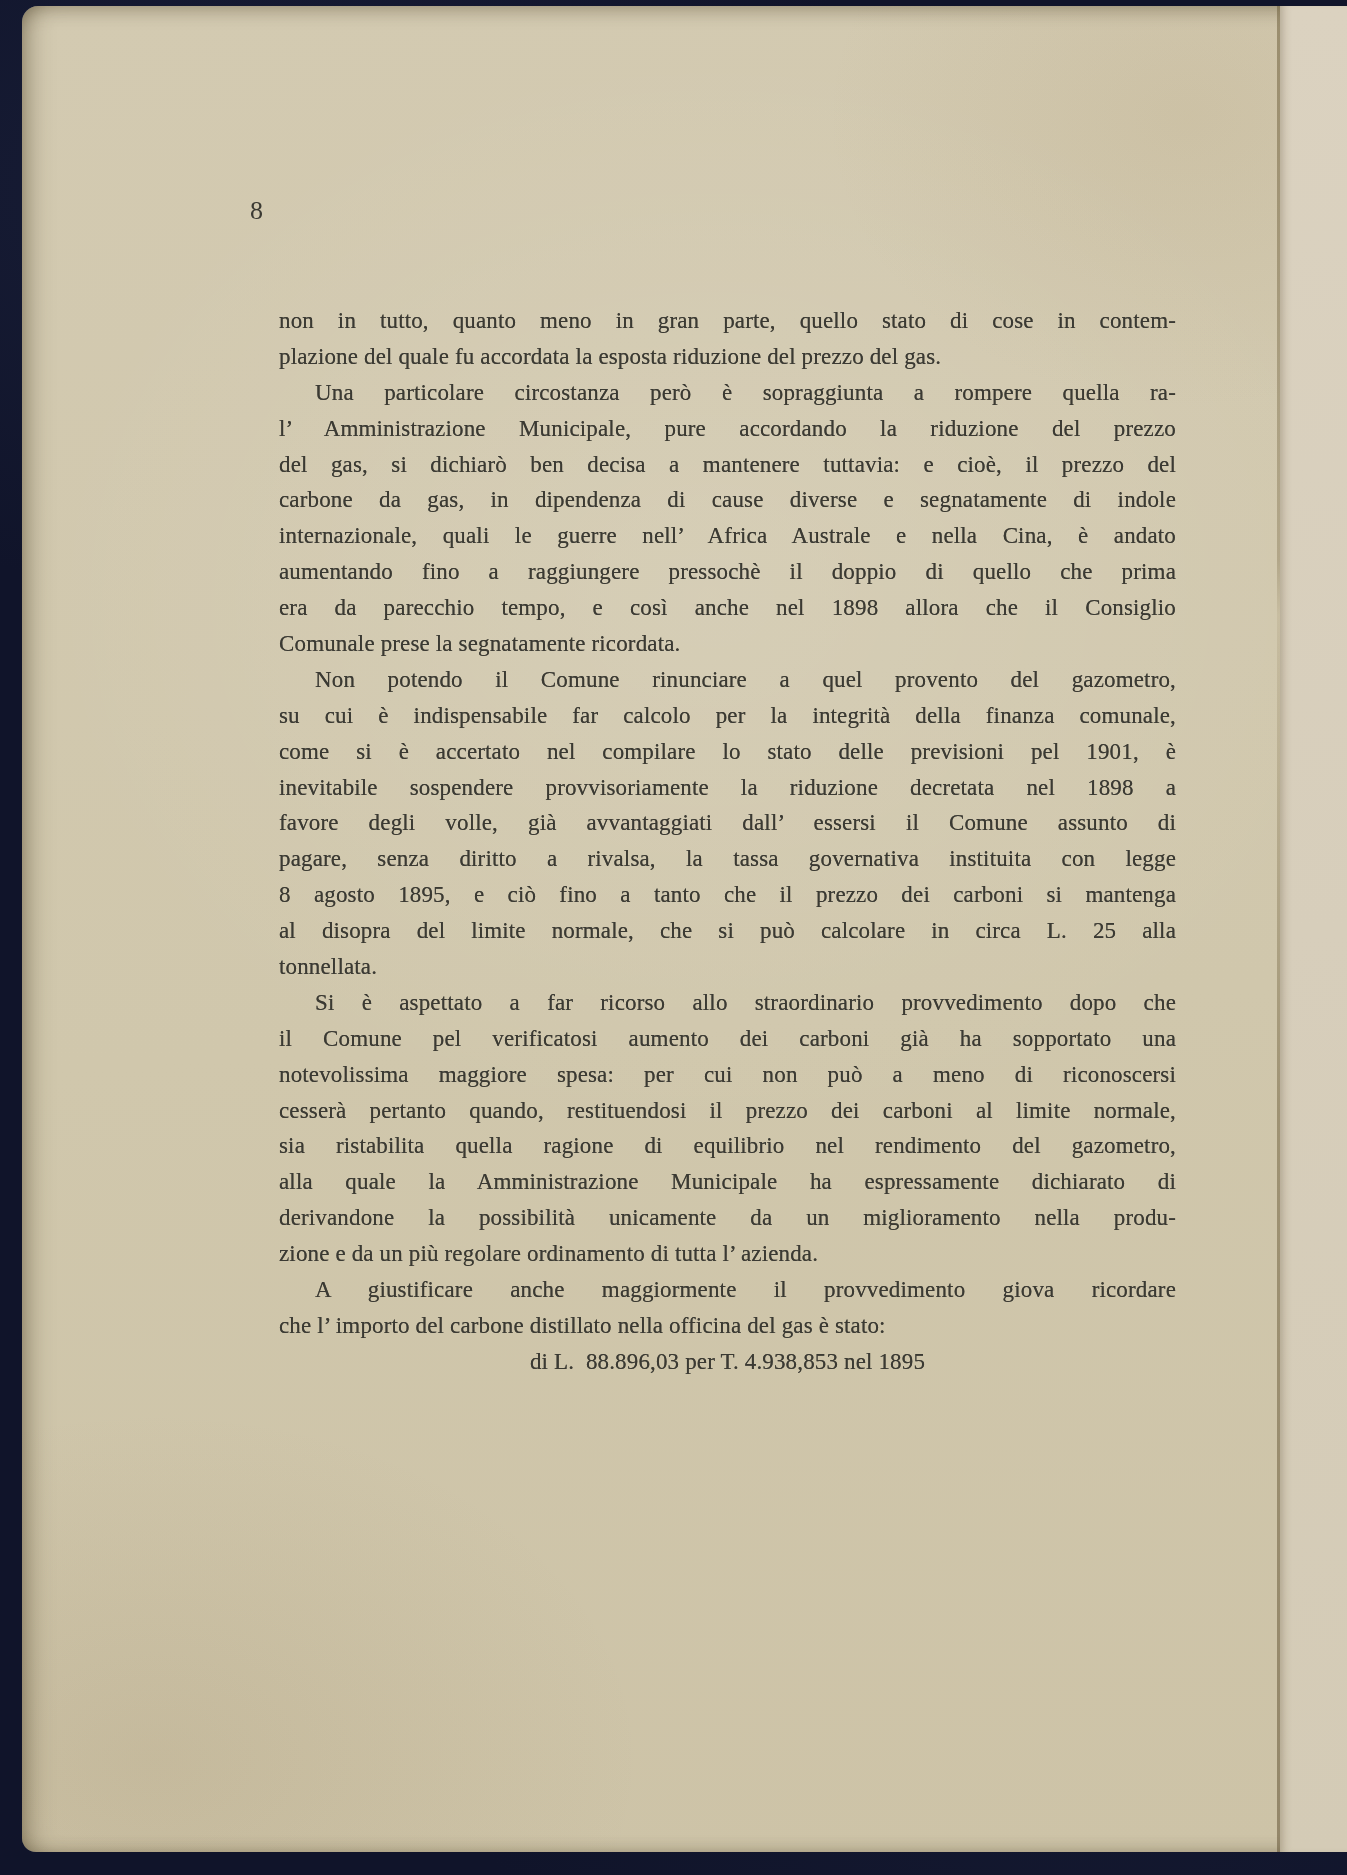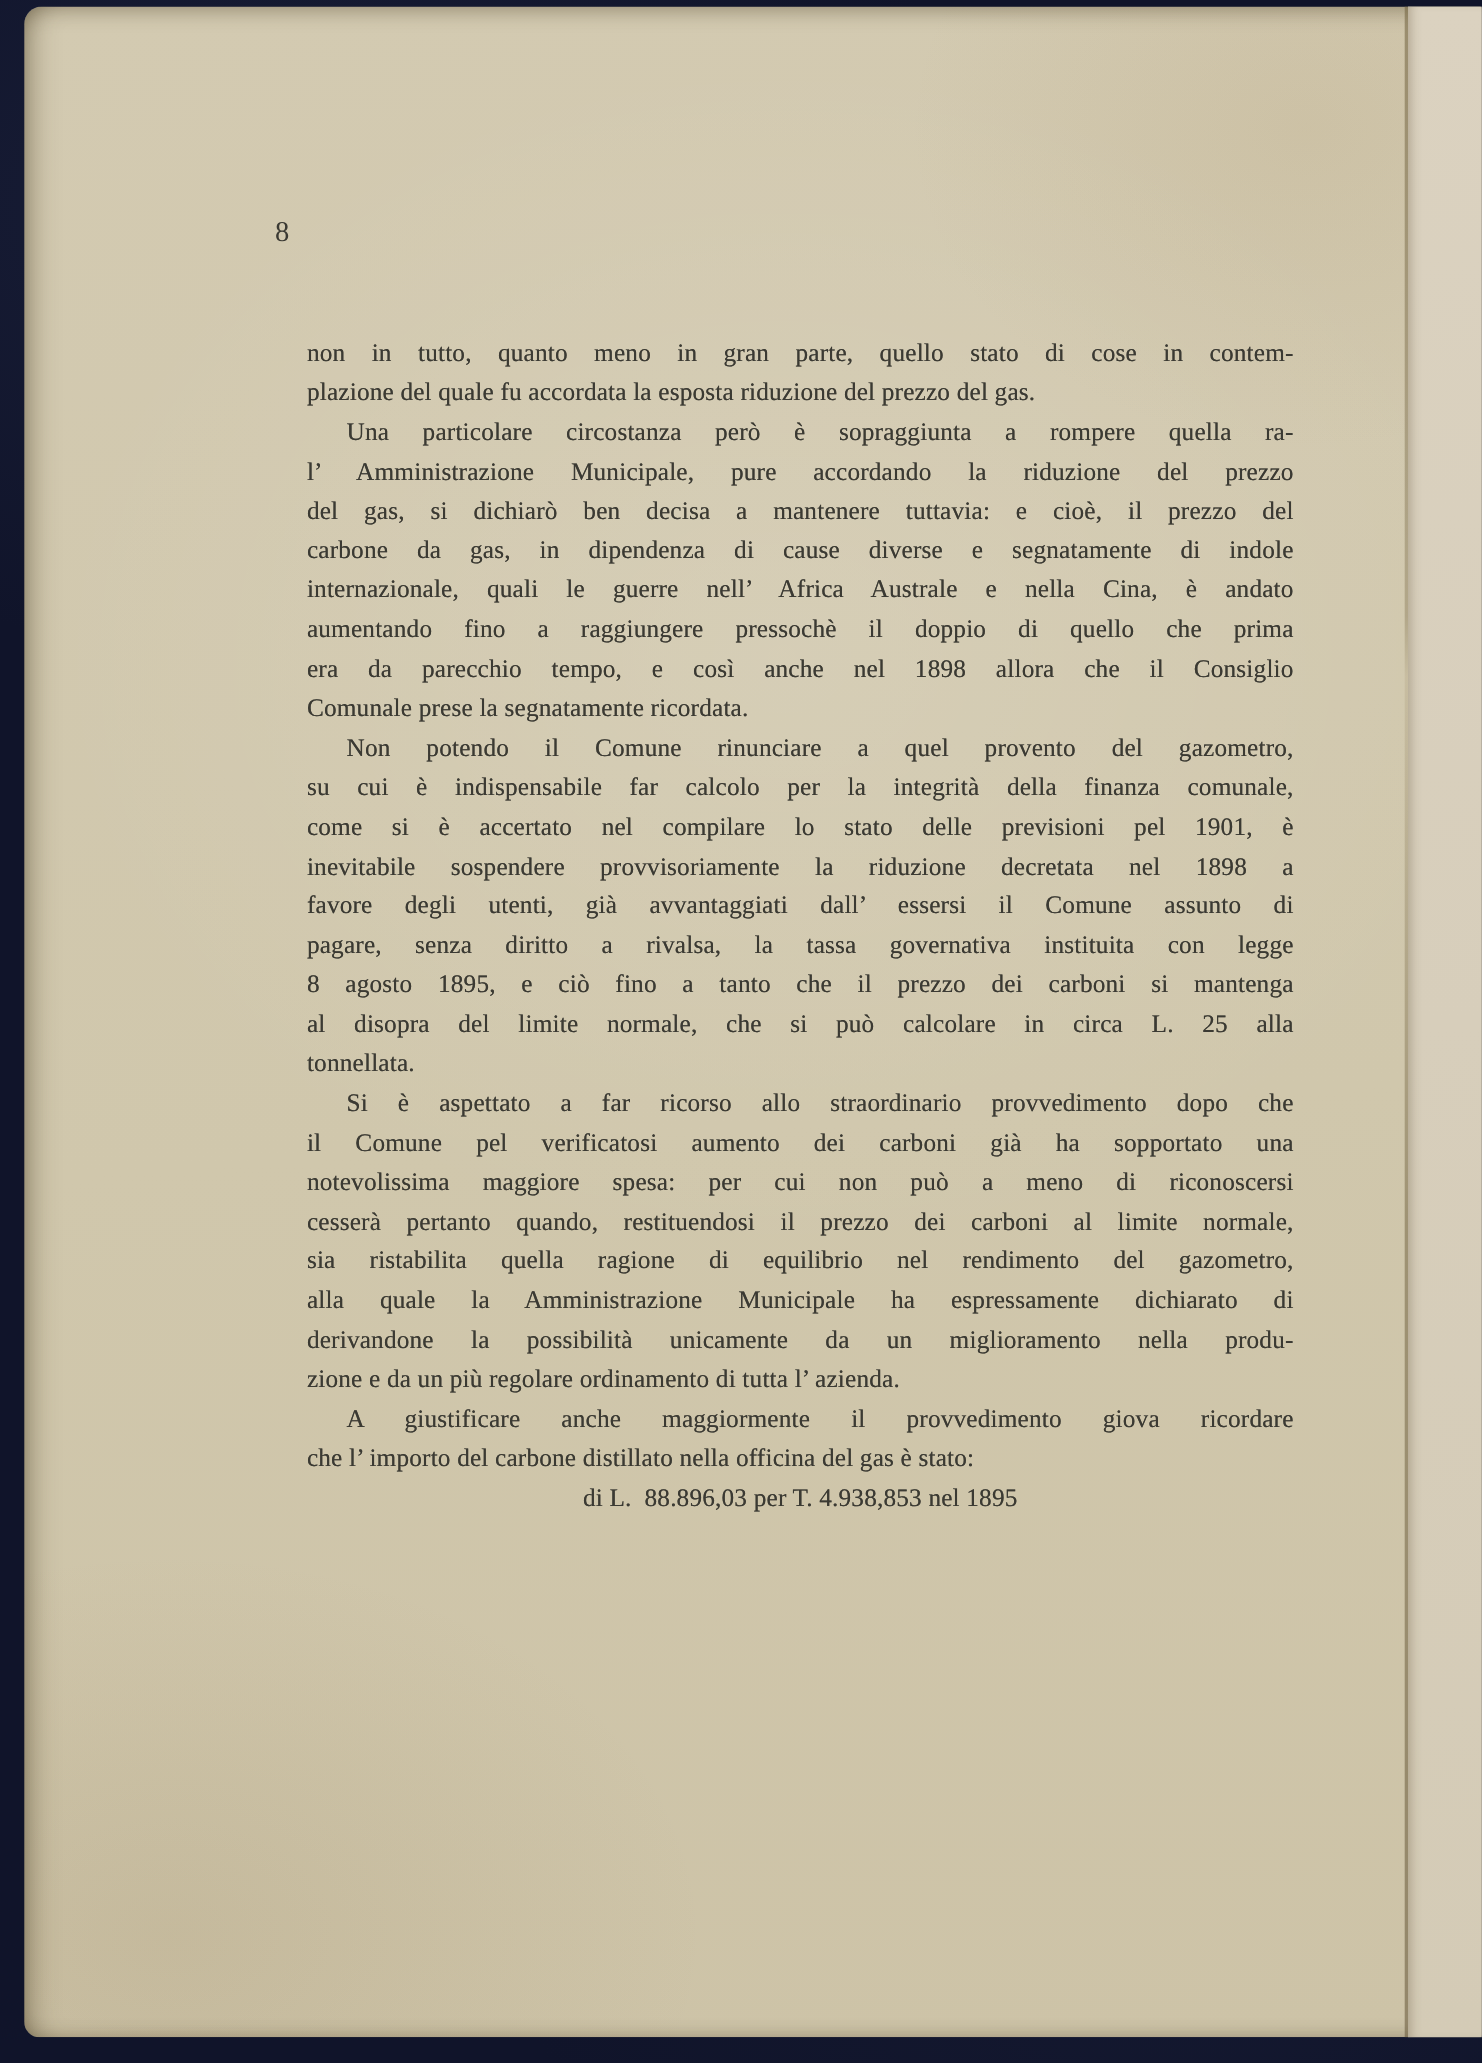--- a/index.html
+++ b/index.html
@@ -93,21 +93,21 @@
         <div class="line justify">del gas, si dichiarò ben decisa a mantenere tuttavia: e cioè, il prezzo del</div>
         <div class="line justify">carbone da gas, in dipendenza di cause diverse e segnatamente di indole</div>
         <div class="line justify">internazionale, quali le guerre nell’ Africa Australe e nella Cina, è andato</div>
         <div class="line justify">aumentando fino a raggiungere pressochè il doppio di quello che prima</div>
         <div class="line justify">era da parecchio tempo, e così anche nel 1898 allora che il Consiglio</div>
         <div class="line left">Comunale prese la segnatamente ricordata.</div>
         <div class="line justify indent">Non potendo il Comune rinunciare a quel provento del gazometro,</div>
         <div class="line justify">su cui è indispensabile far calcolo per la integrità della finanza comunale,</div>
         <div class="line justify">come si è accertato nel compilare lo stato delle previsioni pel 1901, è</div>
         <div class="line justify">inevitabile sospendere provvisoriamente la riduzione decretata nel 1898 a</div>
-        <div class="line justify">favore degli utenti, già avvantaggiati dall’ essersi il Comune assunto di</div>
+        <div class="line justify">favore degli volle, già avvantaggiati dall’ essersi il Comune assunto di</div>
         <div class="line justify">pagare, senza diritto a rivalsa, la tassa governativa instituita con legge</div>
         <div class="line justify">8 agosto 1895, e ciò fino a tanto che il prezzo dei carboni si mantenga</div>
         <div class="line justify">al disopra del limite normale, che si può calcolare in circa L. 25 alla</div>
         <div class="line left">tonnellata.</div>
         <div class="line justify indent">Si è aspettato a far ricorso allo straordinario provvedimento dopo che</div>
         <div class="line justify">il Comune pel verificatosi aumento dei carboni già ha sopportato una</div>
         <div class="line justify">notevolissima maggiore spesa: per cui non può a meno di riconoscersi</div>
         <div class="line justify">cesserà pertanto quando, restituendosi il prezzo dei carboni al limite normale,</div>
         <div class="line justify">sia ristabilita quella ragione di equilibrio nel rendimento del gazometro,</div>
         <div class="line justify">alla quale la Amministrazione Municipale ha espressamente dichiarato di</div>

